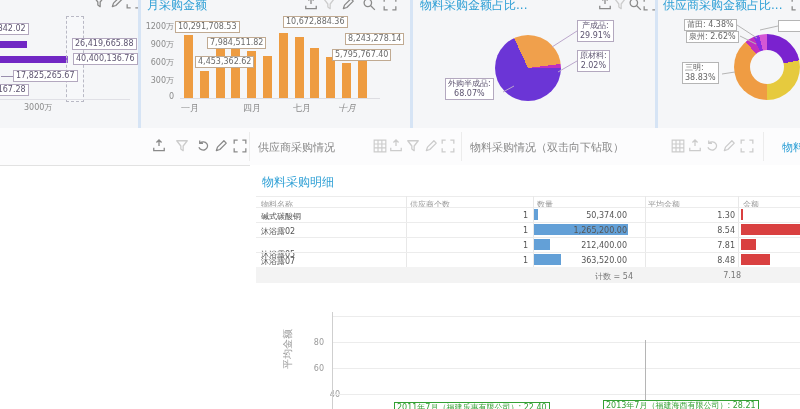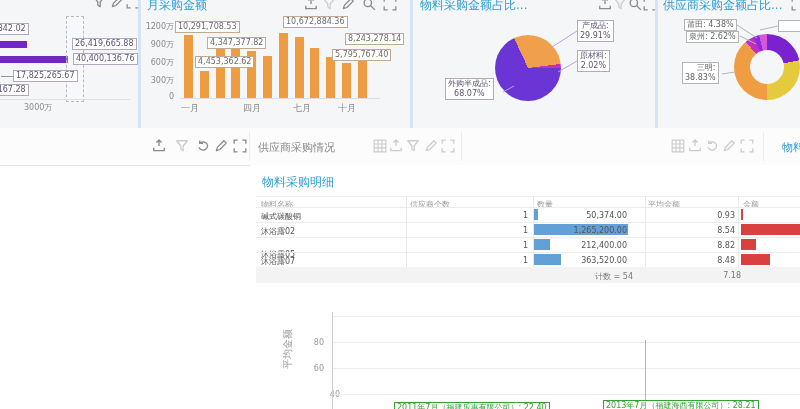--- a/index.html
+++ b/index.html
@@ -148,30 +148,30 @@
           <div class="mbar" style="left: 82px; height: 42px;"></div>
           <div class="mbar" style="left: 97.8px; height: 65px;"></div>
           <div class="mbar" style="left: 113.6px; height: 61px;"></div>
           <div class="mbar" style="left: 129.4px; height: 50px;"></div>
           <div class="mbar" style="left: 145.2px; height: 41px;"></div>
           <div class="mbar" style="left: 161px; height: 35px;"></div>
           <div class="mbar" style="left: 176.8px; height: 47px;"></div>
         </div>
 
       <div class="cbox orange" style="left:34px;top:21px;">10,291,708.53</div>
-      <div class="cbox orange" style="left:66px;top:37px;">4,347,377.82</div>
+      <div class="cbox orange" style="left:66px;top:37px;">7,984,511.82</div>
       <div class="cbox orange" style="left:54px;top:56px;">4,453,362.62</div>
       <div class="cbox orange" style="left:142px;top:16px;">10,672,884.36</div>
       <div class="cbox orange" style="left:204px;top:33px;">8,243,278.14</div>
       <div class="cbox orange" style="left:191px;top:49px;">5,795,767.40</div>
 
       <div class="tick" style="left:40px;top:102px;font-size:9px;">一月</div>
       <div class="tick" style="left:102px;top:102px;font-size:9px;">四月</div>
       <div class="tick" style="left:152px;top:102px;font-size:9px;">七月</div>
-      <div class="tick" style="left:197px;top:102px;font-size:9px;">十月</div>
+      <div class="tick" style="left:197px;top:102px;font-size:9px;font-style:italic;">十月</div>
     </div>
 
     <div class="vdiv" style="left:410px;"></div>
 
     <div style="position:absolute;left:413px;top:0;width:242px;height:128px;">
       <div class="ptitle" style="left:7px;top:-3px;">物料采购金额占比...</div>
       <span class="ic" style="left:185px;top:-3px;">
           <svg viewBox="0 0 12 12">
             <path d="M6 1v5M3.8 3L6 .8 8.2 3M1.5 7.5V10h9V7.5" fill="none" stroke="currentColor" stroke-width="1.1"></path>
           </svg>
@@ -219,21 +219,21 @@
             <path d="M1 4V1h3M8 1h3v3M11 8v3H8M4 11H1V8" fill="none" stroke="currentColor" stroke-width="1.1"></path>
           </svg>
         </span>
 
       <div class="pie" style="left:76px;top:34px;width:66px;height:66px;
                   background:conic-gradient(from 0deg,#7a22cf 0deg 78deg,#e6ca3e 78deg 180deg,#ef9c43 180deg 320deg,#bf30bf 320deg 336deg,#8a2be2 336deg 346deg,#d557d5 346deg 360deg);"></div>
       <div class="donut-hole" style="left:92px;top:50px;width:34px;height:34px;"></div>
 
       <div class="cbox gray" style="left:26px;top:19px;">莆田: 4.38%</div>
       <div class="cbox gray" style="left:28px;top:31px;">泉州: 2.62%</div>
-      <div class="cbox gray" style="left:24px;top:62px;text-align:right;">
+      <div class="cbox gray" style="left:24px;top:62px;text-align:left;">
         <div>三明:</div>
         <div>38.83%</div>
       </div>
       <div class="cbox gray" style="left:120px;top:20px;width:22px;height:10px;"></div>
     </div>
 
     <svg class="overlay" width="800" height="128">
       <line x1="577" y1="31" x2="552" y2="47" stroke="#bba6cc" stroke-width="1"></line>
       <line x1="577" y1="61" x2="558" y2="72" stroke="#bba6cc" stroke-width="1"></line>
       <line x1="503" y1="92" x2="514" y2="86" stroke="#bba6cc" stroke-width="1"></line>
@@ -295,20 +295,21 @@
         </svg>
       </span>
     <span class="ic dis" style="left:441px;top:11px;">
         <svg viewBox="0 0 12 12">
           <path d="M1 4V1h3M8 1h3v3M11 8v3H8M4 11H1V8" fill="none" stroke="currentColor" stroke-width="1.1"></path>
         </svg>
       </span>
 
     <div class="hdiv" style="left:461px;"></div>
 
+    <div class="htitle" style="left:470px;">物料采购情况（双击向下钻取）</div>
     <span class="ic dis" style="left:671px;top:11px;">
         <svg viewBox="0 0 12 12">
           <path d="M1 1h10v10H1zM1 4.3h10M1 7.6h10M4.3 1v10M7.6 1v10" fill="none" stroke="currentColor" stroke-width="1"></path>
         </svg>
       </span>
     <span class="ic dis" style="left:688px;top:11px;">
         <svg viewBox="0 0 12 12">
           <path d="M6 1v5M3.8 3L6 .8 8.2 3M1.5 7.5V10h9V7.5" fill="none" stroke="currentColor" stroke-width="1.1"></path>
         </svg>
       </span>
@@ -348,41 +349,41 @@
       <div class="cline" style="left:156px;"></div>
       <div class="cline" style="left:283px;"></div>
       <div class="cline" style="left:395px;"></div>
       <div class="cline" style="left:488px;"></div>
 
       <div style="position:absolute;left:0;top:42px;width:550px;height:15px;">
         <div class="tcell" style="left:11px;top:4px;">碱式碳酸铜</div>
         <div class="tcell" style="right:272px;top:4px;">1</div>
         <div class="qbar" style="left: 284px; top: 2px; width: 4px;"></div>
         <div class="tcell" style="right:173px;top:4px;">50,374.00</div>
-        <div class="tcell" style="right:65px;top:4px;">0.93</div>
+        <div class="tcell" style="right:65px;top:4px;">1.30</div>
         <div class="abar" style="left: 491px; top: 2px; width: 2px;"></div>
       </div>
       <div class="rline" style="top:57px;"></div>
 
       <div style="position:absolute;left:0;top:57px;width:550px;height:15px;">
         <div class="tcell" style="left:11px;top:4px;">沐浴露02</div>
         <div class="tcell" style="right:272px;top:4px;">1</div>
         <div class="qbar" style="left: 284px; top: 2px; width: 94px;"></div>
         <div class="tcell" style="right:173px;top:4px;z-index:2;">1,265,200.00</div>
         <div class="tcell" style="right:65px;top:4px;">8.54</div>
         <div class="abar" style="left: 491px; top: 2px; width: 59px;"></div>
       </div>
       <div class="rline" style="top:72px;"></div>
 
       <div style="position:absolute;left:0;top:72px;width:550px;height:15px;">
         <div class="tcell" style="left:11px;top:12px;">沐浴露05</div>
         <div class="tcell" style="right:272px;top:4px;">1</div>
         <div class="qbar" style="left: 284px; top: 2px; width: 16px;"></div>
         <div class="tcell" style="right:173px;top:4px;text-align:center;">212,400.00</div>
-        <div class="tcell" style="right:65px;top:4px;">8.82</div>
+        <div class="tcell" style="right:65px;top:4px;">7.81</div>
         <div class="abar" style="left: 491px; top: 2px; width: 15px;"></div>
       </div>
       <div class="rline" style="top:87px;"></div>
 
       <div style="position:absolute;left:0;top:87px;width:550px;height:15px;">
         <div class="tcell" style="left:11px;top:4px;">沐浴露07</div>
         <div class="tcell" style="right:272px;top:4px;">1</div>
         <div class="qbar" style="left: 284px; top: 2px; width: 27px;"></div>
         <div class="tcell" style="right:173px;top:4px;">363,520.00</div>
         <div class="tcell" style="right:65px;top:4px;">8.48</div>

